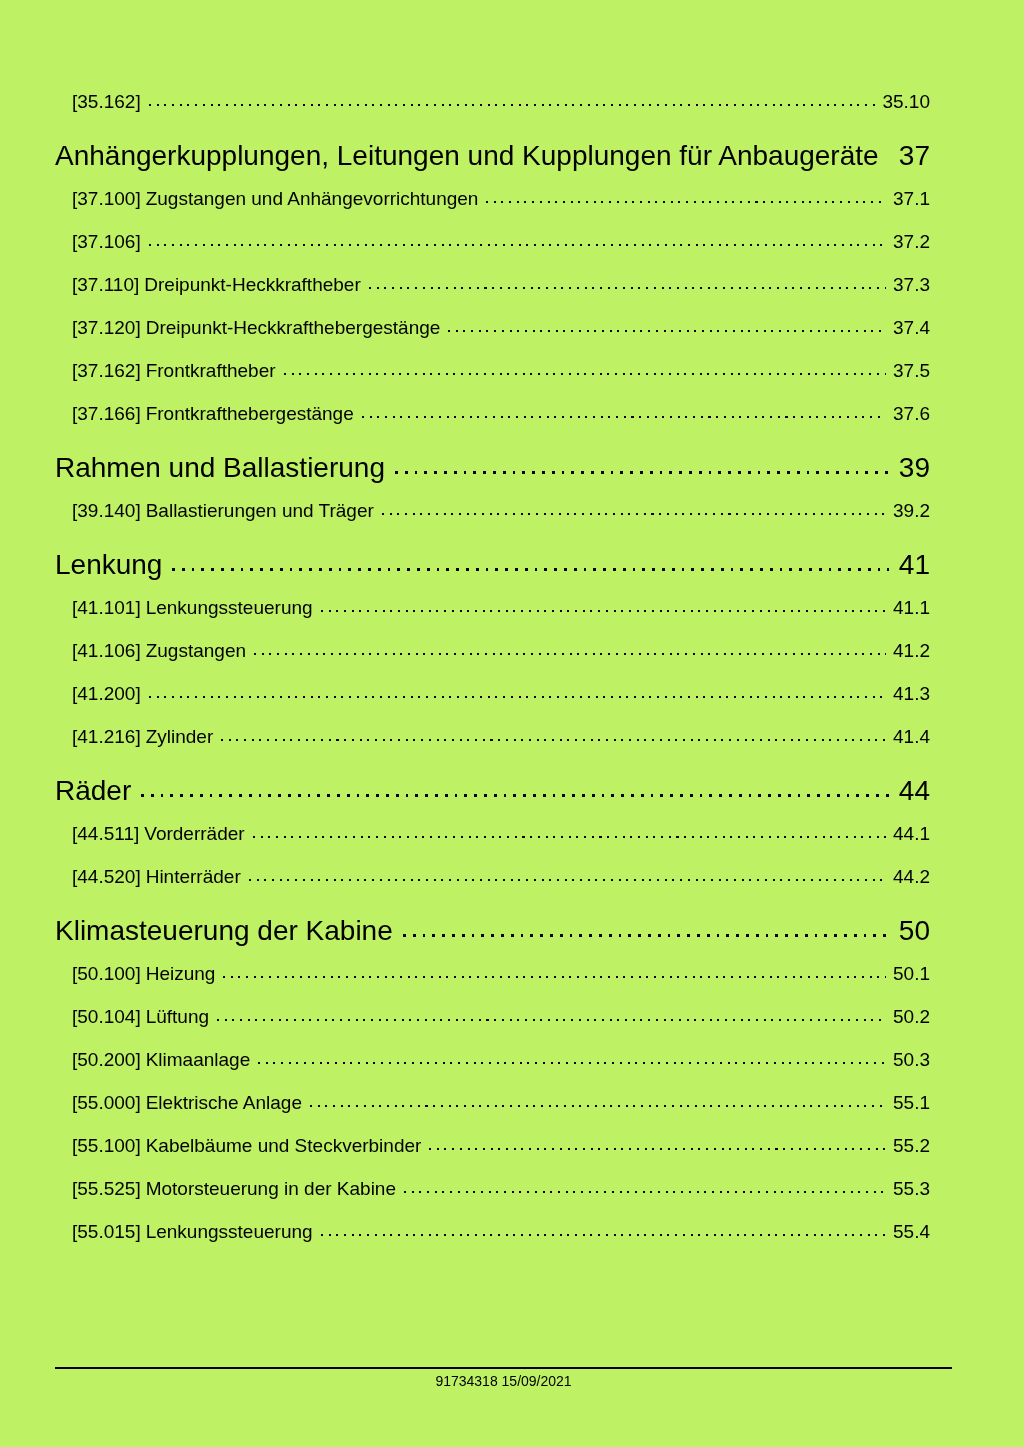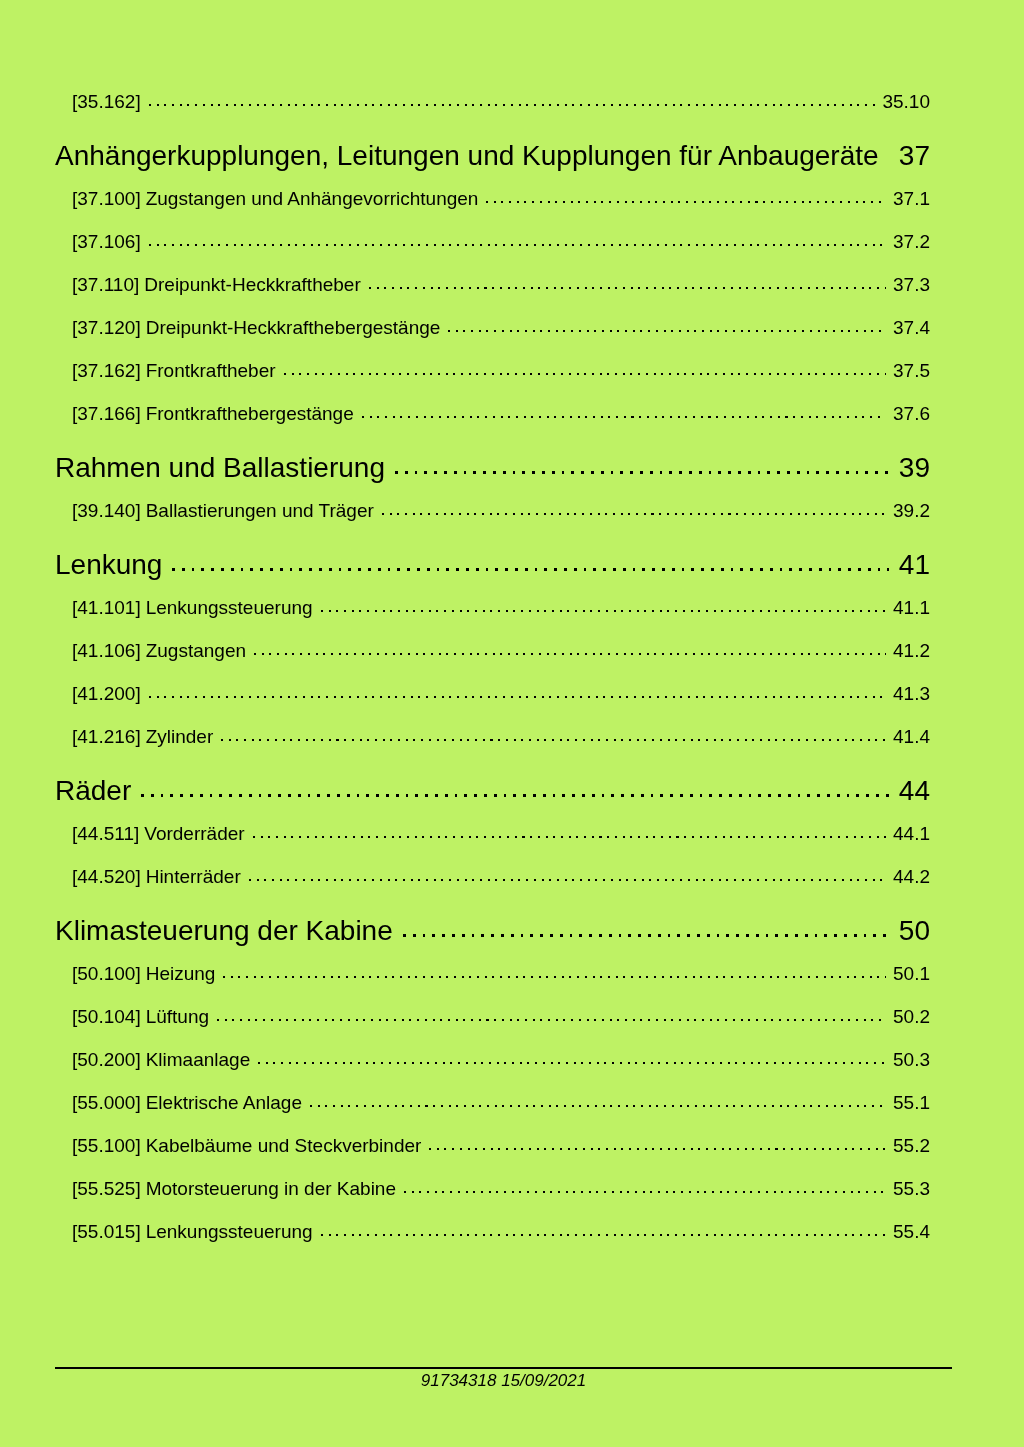--- a/index.html
+++ b/index.html
@@ -65,23 +65,22 @@
     width: 897px;
     height: 2px;
     background: #000000;
   }
   .footer-text {
     position: absolute;
     left: 55px;
     top: 1373px;
     width: 897px;
     text-align: center;
-    font-size: 17px;
+    font-size: 14px;
     line-height: 16px;
-    font-style: italic;
   }
 </style>
 </head>
 <body>
 
 <div class="page">
   <main class="content" id="toc">
 
   <div class="row entry">
     <span class="code">[35.162]</span>

